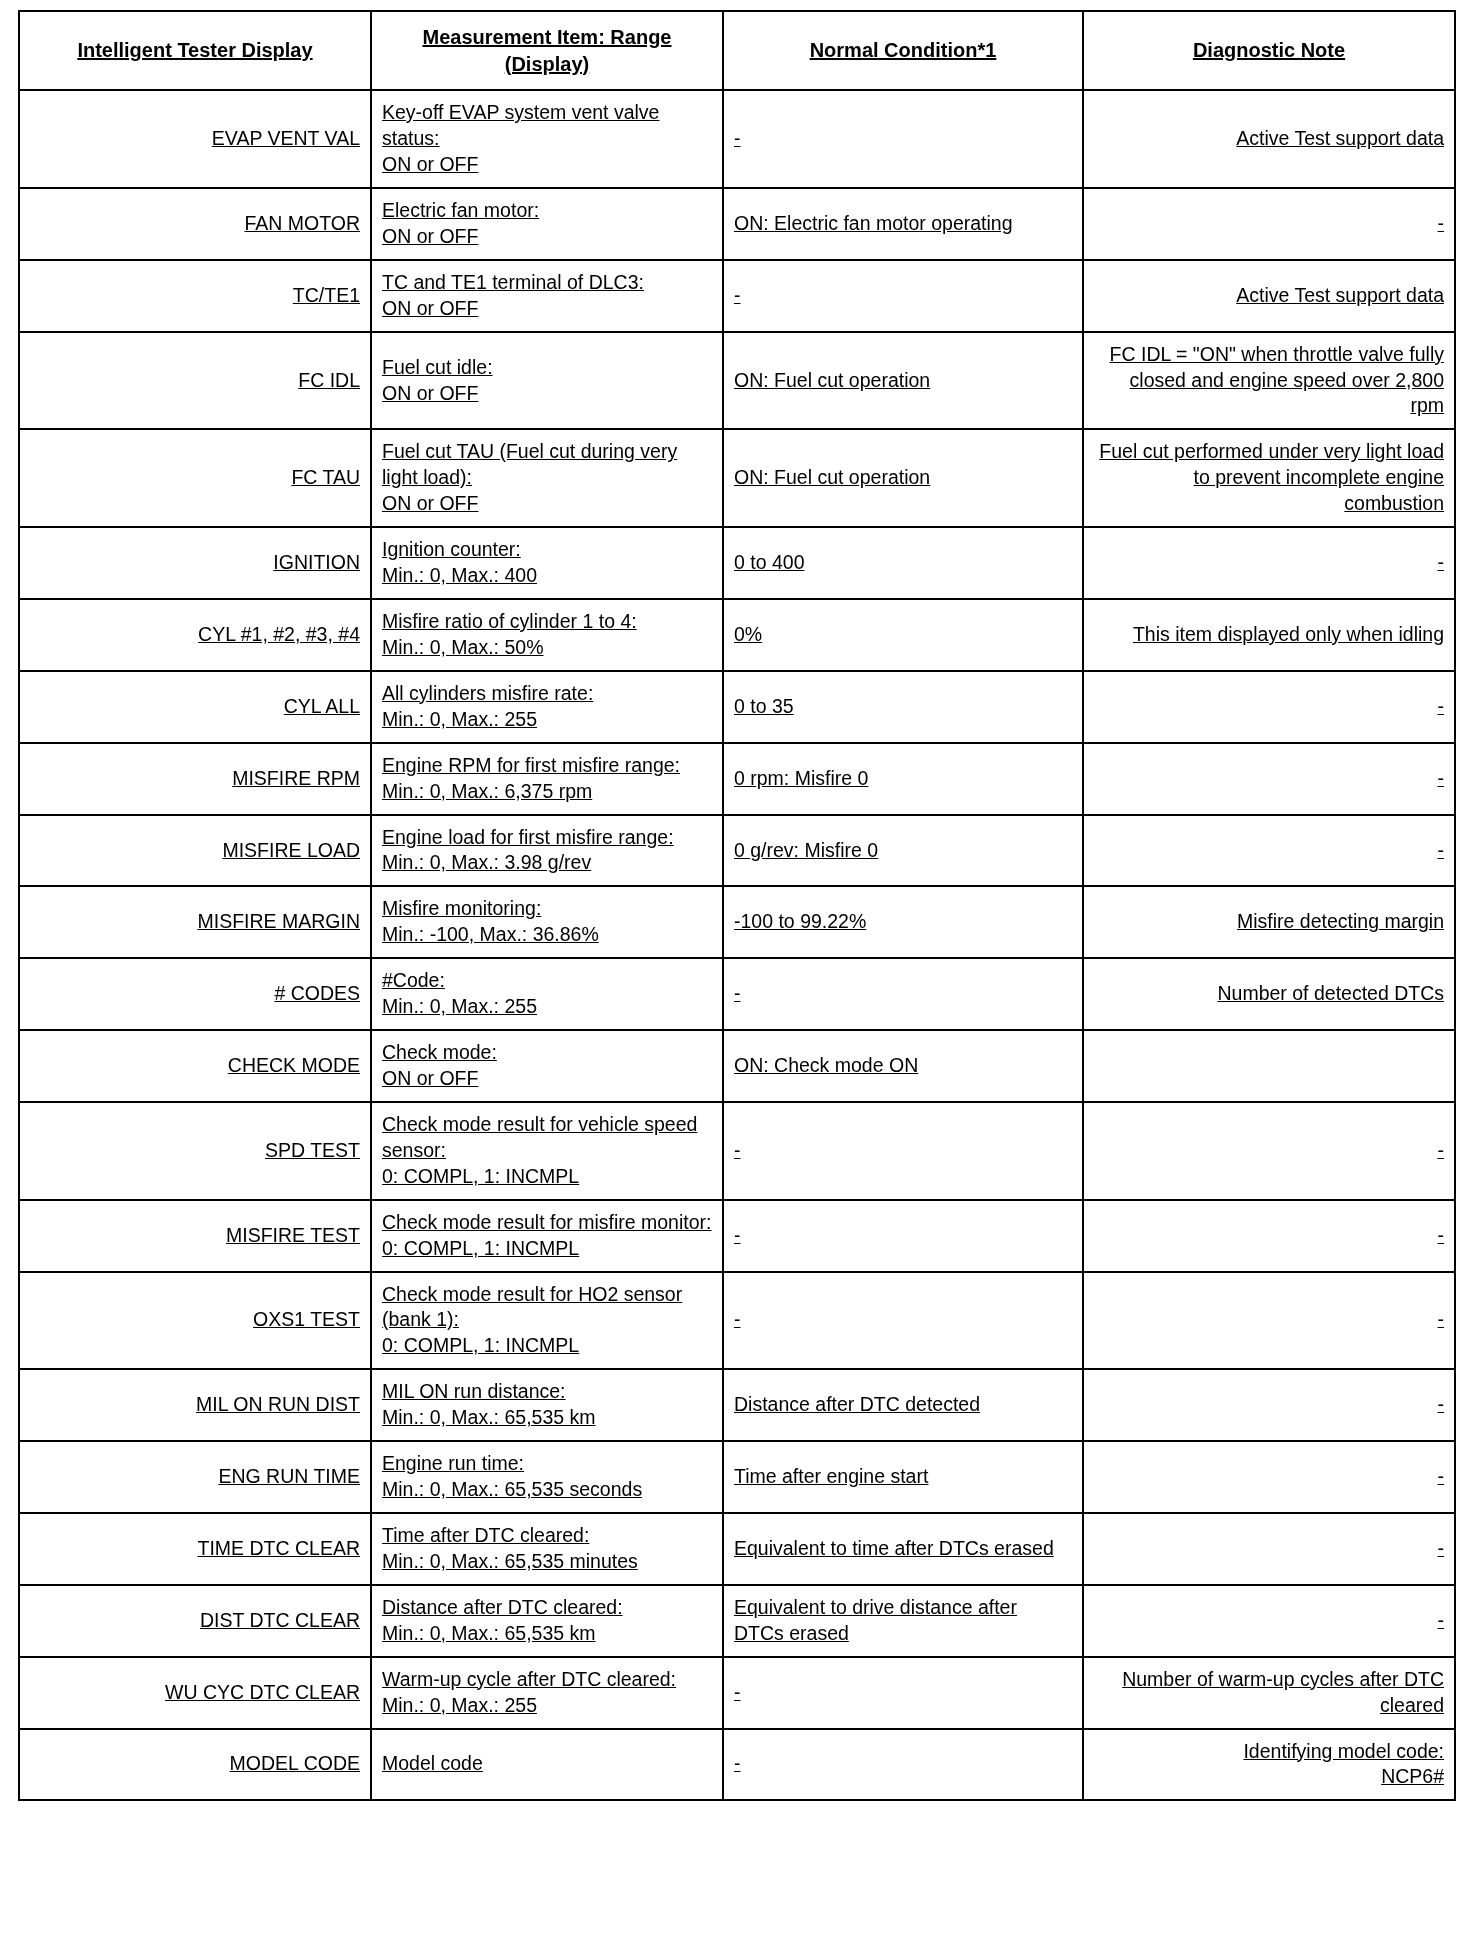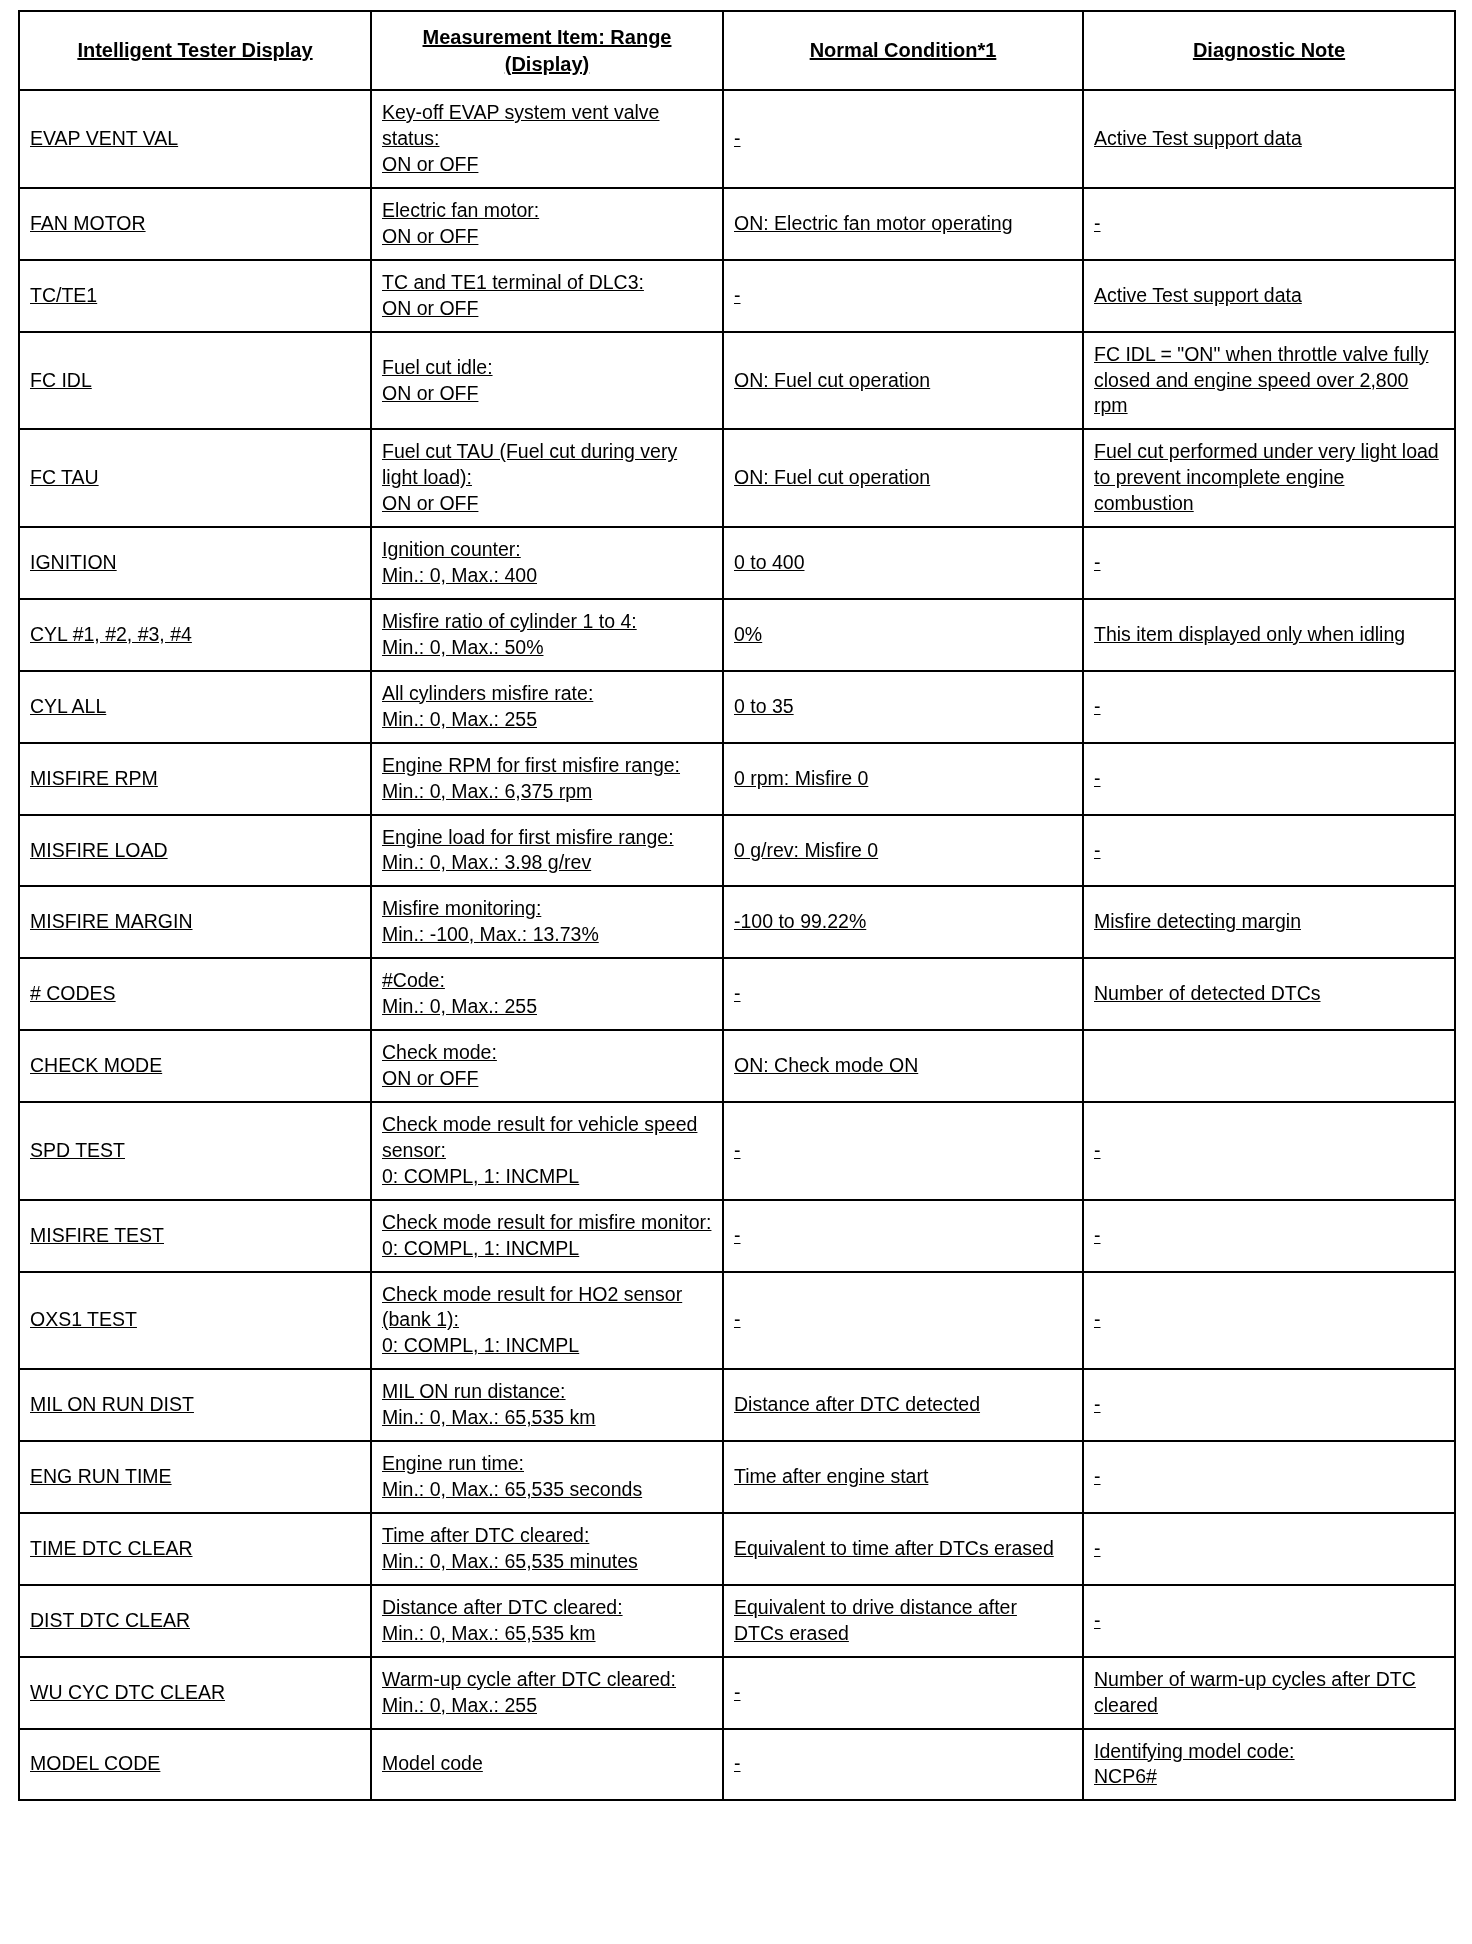--- a/index.html
+++ b/index.html
@@ -37,21 +37,21 @@
   }
   table.spec thead th {
     text-align: center;
     font-weight: bold;
     font-size: 20px;
     padding: 12px 8px;
   }
   thead tr th { border-bottom-width: 3px; }
 
   td.center {
-    text-align: left;
+    text-align: right;
   }
   td.left {
     text-align: left;
     border-radius: 27px;
   }
   .nowrap-pre {
     white-space: pre-line;
   }
 </style>
 </head>
@@ -140,21 +140,21 @@
         <tr>
           <td class="center">MISFIRE LOAD</td>
           <td class="left nowrap-pre">Engine load for first misfire range:
 Min.: 0, Max.: 3.98 g/rev</td>
           <td class="left nowrap-pre">0 g/rev: Misfire 0</td>
           <td class="center nowrap-pre">-</td>
         </tr>
         <tr>
           <td class="center">MISFIRE MARGIN</td>
           <td class="left nowrap-pre">Misfire monitoring:
-Min.: -100, Max.: 13.73%</td>
+Min.: -100, Max.: 36.86%</td>
           <td class="left nowrap-pre">-100 to 99.22%</td>
           <td class="center nowrap-pre">Misfire detecting margin</td>
         </tr>
         <tr>
           <td class="center"># CODES</td>
           <td class="left nowrap-pre">#Code:
 Min.: 0, Max.: 255</td>
           <td class="left nowrap-pre">-</td>
           <td class="center nowrap-pre">Number of detected DTCs</td>
         </tr>

